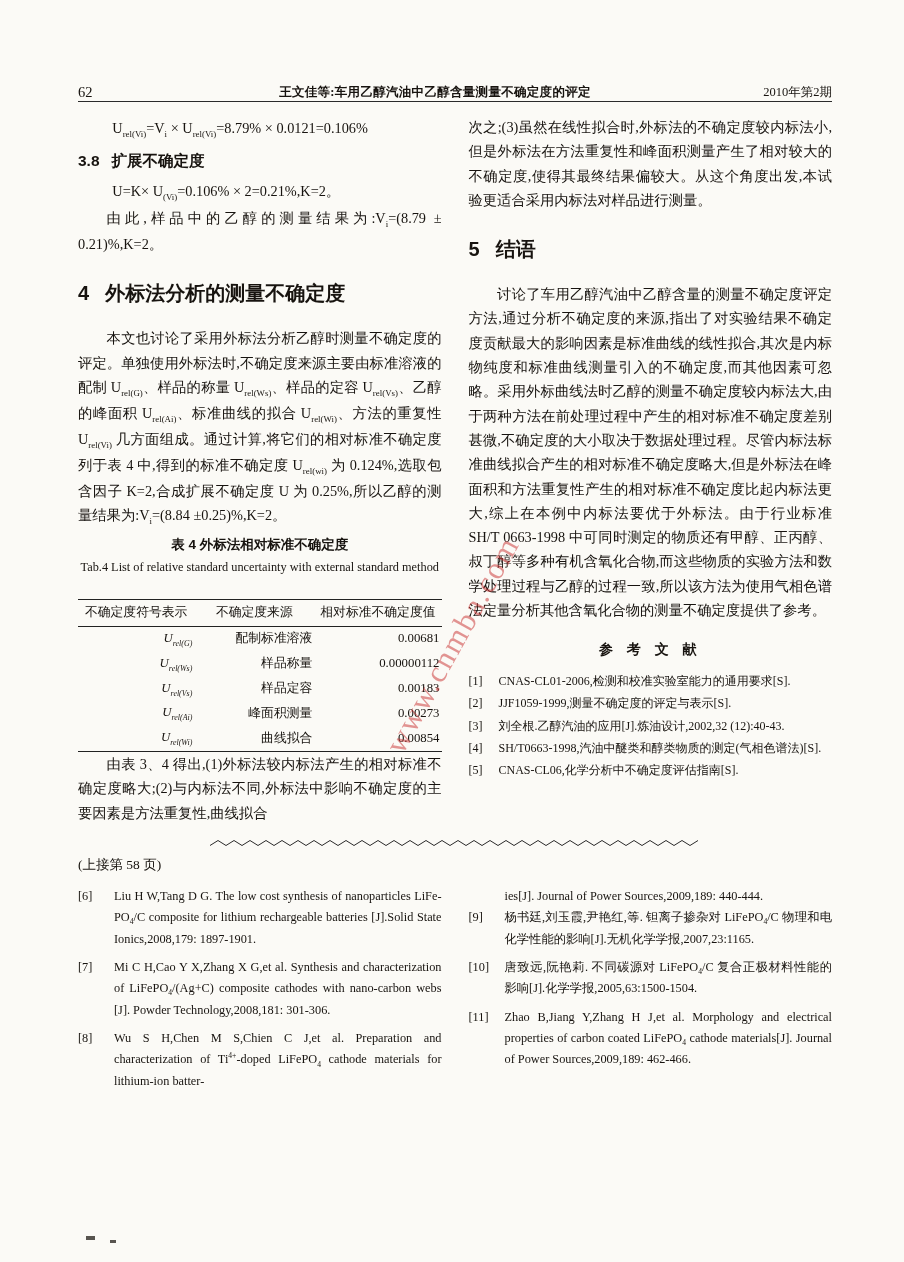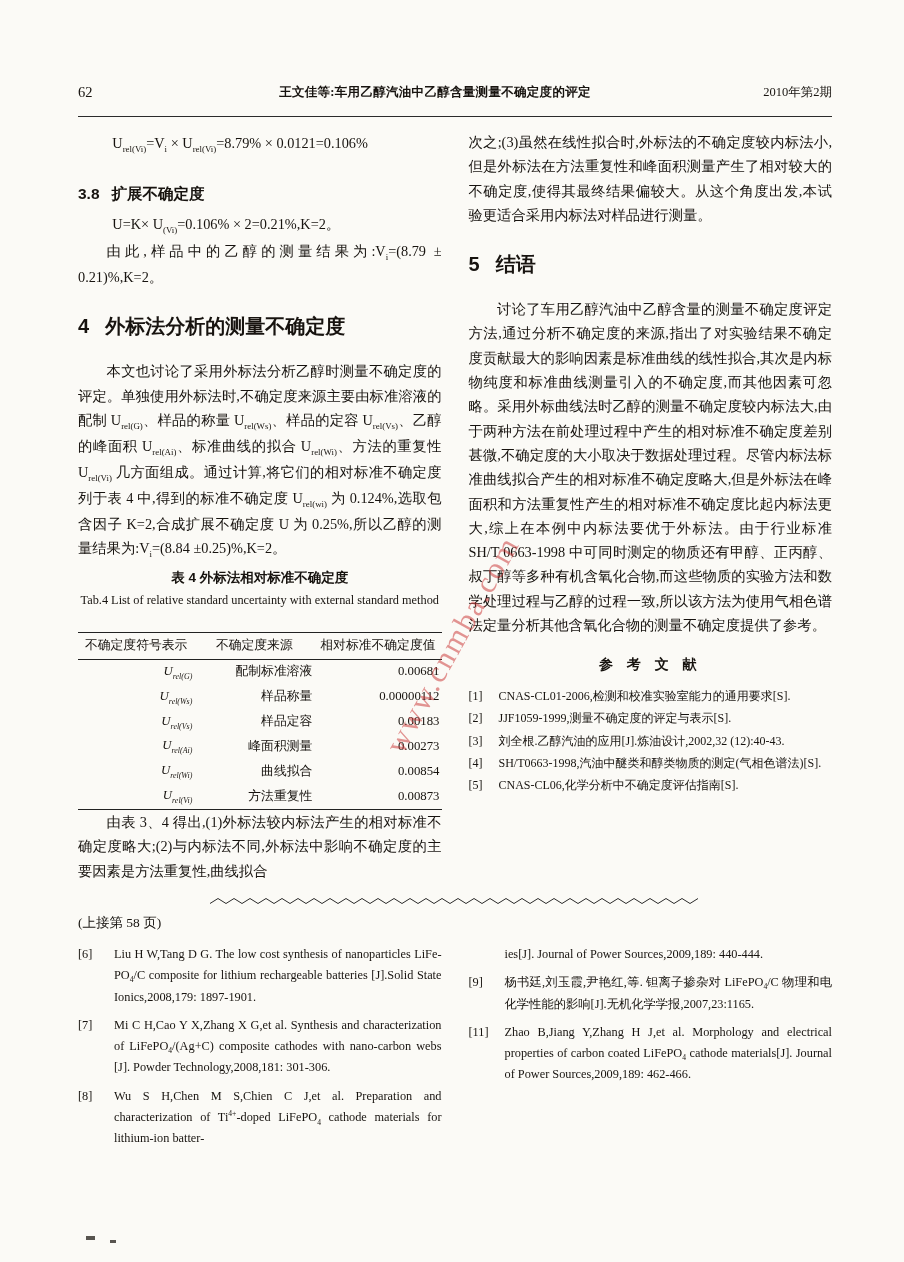--- a/index.html
+++ b/index.html
@@ -6,32 +6,32 @@
   html,body{width:904px;height:1262px}
   body{
     position:relative;
     background:#fbfaf6;
     color:#17130f;
     font-family:"Liberation Serif","DejaVu Serif",serif;
     overflow:hidden;
   }
   .page{position:absolute;inset:0;padding:84px 72px 28px 78px}
   
-  .hdr{display:flex;align-items:center;border-bottom:1.2px solid #2b2b2b;padding-bottom:15px}
+  .hdr{display:flex;align-items:center;border-bottom:1.2px solid #2b2b2b;padding-bottom:0}
   .hdr .pg{width:80px;font-size:14.5px}
   .hdr .ht{flex:1;text-align:center;font-size:12.5px;font-weight:bold;letter-spacing:.3px}
   .hdr .iss{width:120px;text-align:right;font-size:12.5px}
   
   .cols{display:flex;gap:27px;margin-top:13px}
   .col{flex:1;min-width:0;font-size:14.3px;line-height:1.7;text-align:justify}
   p.body{text-indent:2em}
   .formula{padding-left:2.4em;margin:1px 0}
   sub{font-size:.62em}
   sup{font-size:.62em}
-  h3.sub-h{font-family:"Liberation Sans","DejaVu Sans",sans-serif;font-size:15.5px;font-weight:700;margin:24px 0 5px;display:flex}
+  h3.sub-h{font-family:"Liberation Sans","DejaVu Sans",sans-serif;font-size:15.5px;font-weight:700;margin:6px 0 5px;display:flex}
   h3.sub-h .num{margin-right:12px}
   h2.big-h{font-family:"Liberation Sans","DejaVu Sans",sans-serif;font-size:20px;font-weight:700;margin:20px 0 16px;display:flex;align-items:baseline}
   h2.big-h .num{margin-right:16px}
   
   .cap-cn{text-align:center;font-family:"Liberation Sans","DejaVu Sans",sans-serif;font-weight:700;font-size:13.5px;margin:6px 0 3px;line-height:1.5}
   .cap-en{text-align:center;font-size:12.3px;line-height:1.55;margin-bottom:22px}
   table.t4{width:100%;border-collapse:collapse;font-size:12.8px;border-top:1.6px solid #222;border-bottom:1.6px solid #222;line-height:1.55}
   table.t4 th{font-weight:400;padding:3px 2px;border-bottom:1px solid #222;text-align:center;font-size:12.8px}
   table.t4 td{padding:2px 2px;text-align:right}
   table.t4 td.sym{font-style:italic}
@@ -42,21 +42,21 @@
   .ref .rt{flex:1;min-width:0}
   
   .divider{text-align:center;margin:14px 0 8px;line-height:0}
   
   .cont-note{font-size:13.5px;margin:4px 0 12px}
   .bcols{display:flex;gap:27px}
   .bcol{flex:1;min-width:0;font-size:12.3px;line-height:1.72;text-align:justify}
   .eref{display:flex;margin-bottom:7px}
   .eref .rm{flex:0 0 36px}
   .eref .rt{flex:1;min-width:0}
-  .cont-line{padding-left:36px;margin-bottom:7px}
+  .cont-line{padding-left:36px;}
   
   .wm{
     position:absolute;left:378px;top:742px;z-index:6;
     transform:rotate(-61deg);transform-origin:0 0;
     font-size:31px;letter-spacing:2px;opacity:.5;
     font-family:"Liberation Serif","DejaVu Serif",serif;
     pointer-events:none;white-space:nowrap;
   }
   
   .speck{position:absolute;background:#2e2a26;opacity:.8}
@@ -124,25 +124,20 @@
           <tr>
             <td class="sym">U<sub>rel(Ai)</sub></td>
             <td>峰面积测量</td>
             <td>0.00273</td>
           </tr>
           <tr>
             <td class="sym">U<sub>rel(Wi)</sub></td>
             <td>曲线拟合</td>
             <td>0.00854</td>
           </tr>
-          <tr>
-            <td class="sym">U<sub>rel(Vi)</sub></td>
-            <td>方法重复性</td>
-            <td>0.00873</td>
-          </tr>
         </tbody>
       </table>
 
       <p class="body" style="">由表 3、4 得出,(1)外标法较内标法产生的相对标准不确定度略大;(2)与内标法不同,外标法中影响不确定度的主要因素是方法重复性,曲线拟合</p>
     </div>
 
     <div class="col">
       <p>次之;(3)虽然在线性拟合时,外标法的不确定度较内标法小,但是外标法在方法重复性和峰面积测量产生了相对较大的不确定度,使得其最终结果偏较大。从这个角度出发,本试验更适合采用内标法对样品进行测量。</p>
 
       <h2 class="big-h">
@@ -202,20 +197,24 @@
         </div>
       </div>
 
       <div class="bcol">
         <div class="cont-line">ies[J]. Journal of Power Sources,2009,189: 440-444.</div>
         <div class="eref">
           <span class="rm">[9]</span>
           <span class="rt">杨书廷,刘玉霞,尹艳红,等. 钽离子掺杂对 LiFePO<sub>4</sub>/C 物理和电化学性能的影响[J].无机化学学报,2007,23:1165.</span>
         </div>
         <div class="eref">
+          <span class="rm">[10]</span>
+          <span class="rt">唐致远,阮艳莉. 不同碳源对 LiFePO<sub>4</sub>/C 复合正极材料性能的影响[J].化学学报,2005,63:1500-1504.</span>
+        </div>
+        <div class="eref">
           <span class="rm">[11]</span>
           <span class="rt">Zhao B,Jiang Y,Zhang H J,et al. Morphology and electrical properties of carbon coated LiFePO<sub>4</sub> cathode materials[J]. Journal of Power Sources,2009,189: 462-466.</span>
         </div>
       </div>
 
     </div>
   </div>
 
   <div class="speck" style="left:86px;top:1236px;width:9px;height:4px"></div>
   <div class="speck" style="left:110px;top:1240px;width:6px;height:3px"></div>

